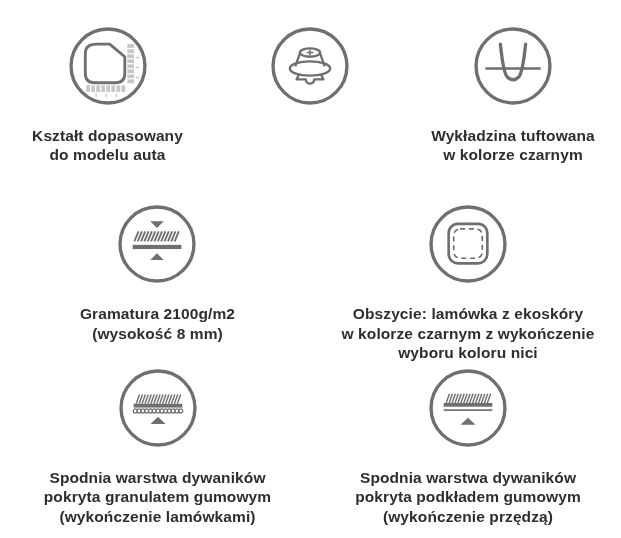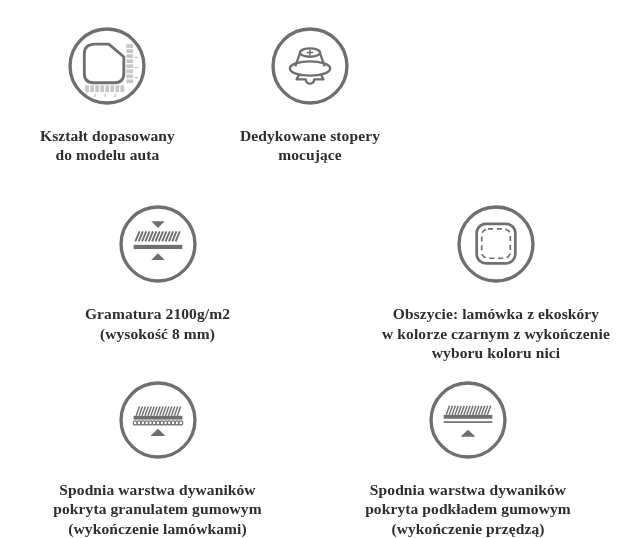--- a/index.html
+++ b/index.html
@@ -3,23 +3,23 @@
 <meta charset="utf-8">
 <style>
   html,body{margin:0;padding:0;background:#ffffff;}
   body{
     width:621px;height:538px;overflow:hidden;
     font-family:"Liberation Sans","DejaVu Sans",sans-serif;
   }
   .wrap{padding-top:24px;}
   .row{display:grid;justify-items:center;}
   .row1{grid-template-columns:215px 190px 216px;margin-bottom:38px;}
-  .row2{grid-template-columns:315px 306px;margin-bottom:16px;gap:28px;}
+  .row2{grid-template-columns:315px 306px;margin-bottom:4px;}
   .row3{grid-template-columns:315px 306px;}
-  .feature{display:flex;flex-direction:column;align-items:center;text-align:center;font-family:Liberation Serif, serif;}
+  .feature{display:flex;flex-direction:column;align-items:center;text-align:center;}
   .icon{display:block;line-height:0;}
   .icon svg{width:84px;height:84px;display:block;}
   .label{
     margin-top:18px;
     font-size:15.5px;
     font-weight:600;
     color:#2e2e2e;
     line-height:1.24;
     white-space:pre-line;
     letter-spacing:0.1px;
@@ -83,24 +83,35 @@
           <path class="stroke" stroke-width="2.8" stroke-linejoin="round" d="M -13 10 L -16 16 L -5 16 A 5 5 0 0 0 5 16 L 16 16 L 13 10"></path>
 
           <ellipse class="stroke" cx="0" cy="3" rx="24" ry="8.5" stroke-width="2.8"></ellipse>
 
           <path class="stroke" stroke-width="2.8" d="M -12 -15 L -17.5 0.5 M 12 -15 L 17.5 0.5"></path>
 
           <ellipse class="stroke" cx="0" cy="-16" rx="12" ry="5" stroke-width="2.8"></ellipse>
           <path class="stroke" stroke-width="1.8" d="M -4 -16 L 4 -16 M 0 -19.5 L 0 -12.5"></path>
         </svg>
       </span>
-      <div class="label">Dedykowane stopery
-mocujące</div>
-    </div>
-
+    </div>
+
+    <div class="feature">
+      <span class="icon">
+        <svg viewBox="-50 -50 100 100">
+          <circle class="stroke" cx="0" cy="0" r="44" stroke-width="4"></circle>
+
+          <path class="stroke" stroke-width="2.8" d="M -33 3 L 33 3"></path>
+
+          <path class="stroke" stroke-width="4" stroke-linecap="round" d="M -15 -26 C -13 -6 -11 9 -6.5 13.5 Q 0 19.5 6.5 13.5 C 11 9 13 -6 15 -26"></path>
+        </svg>
+      </span>
+      <div class="label">Wykładzina tuftowana
+w kolorze czarnym</div>
+    </div>
 
   </div>
 
   <div class="row row2">
 
     <div class="feature">
       <span class="icon">
         <svg viewBox="-50 -50 100 100">
           <circle class="stroke" cx="0" cy="0" r="44" stroke-width="4"></circle>
 

